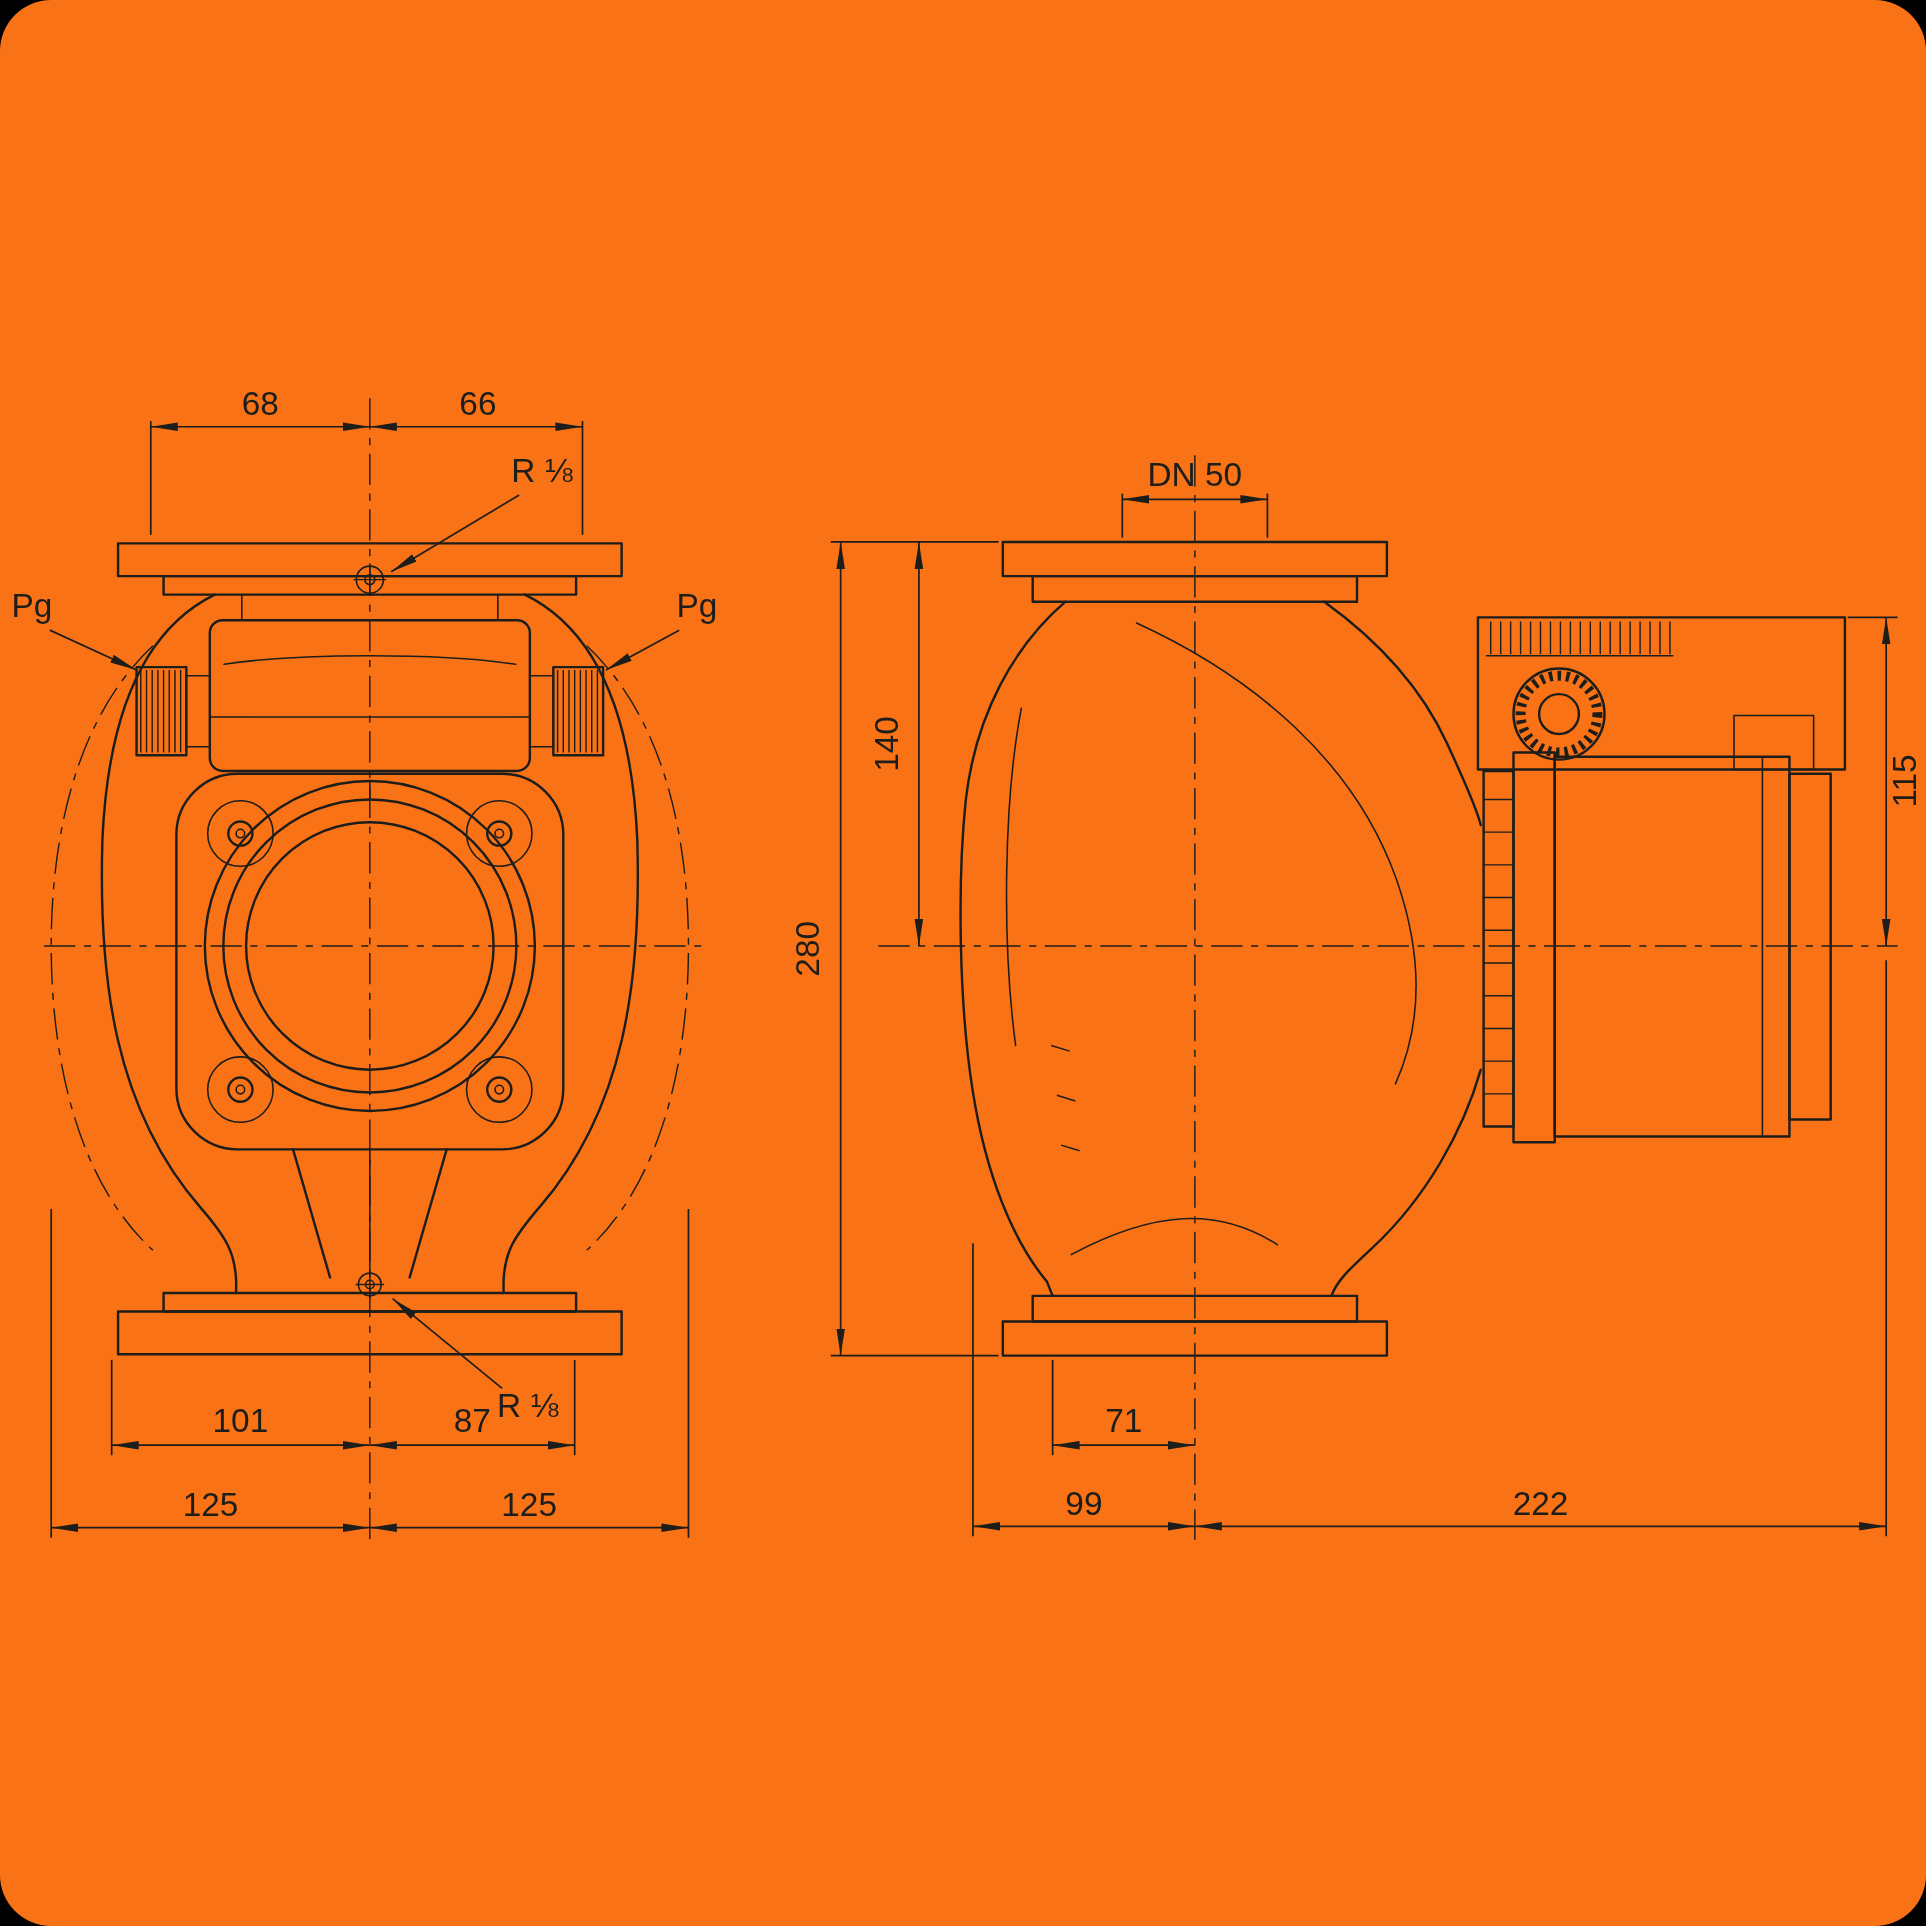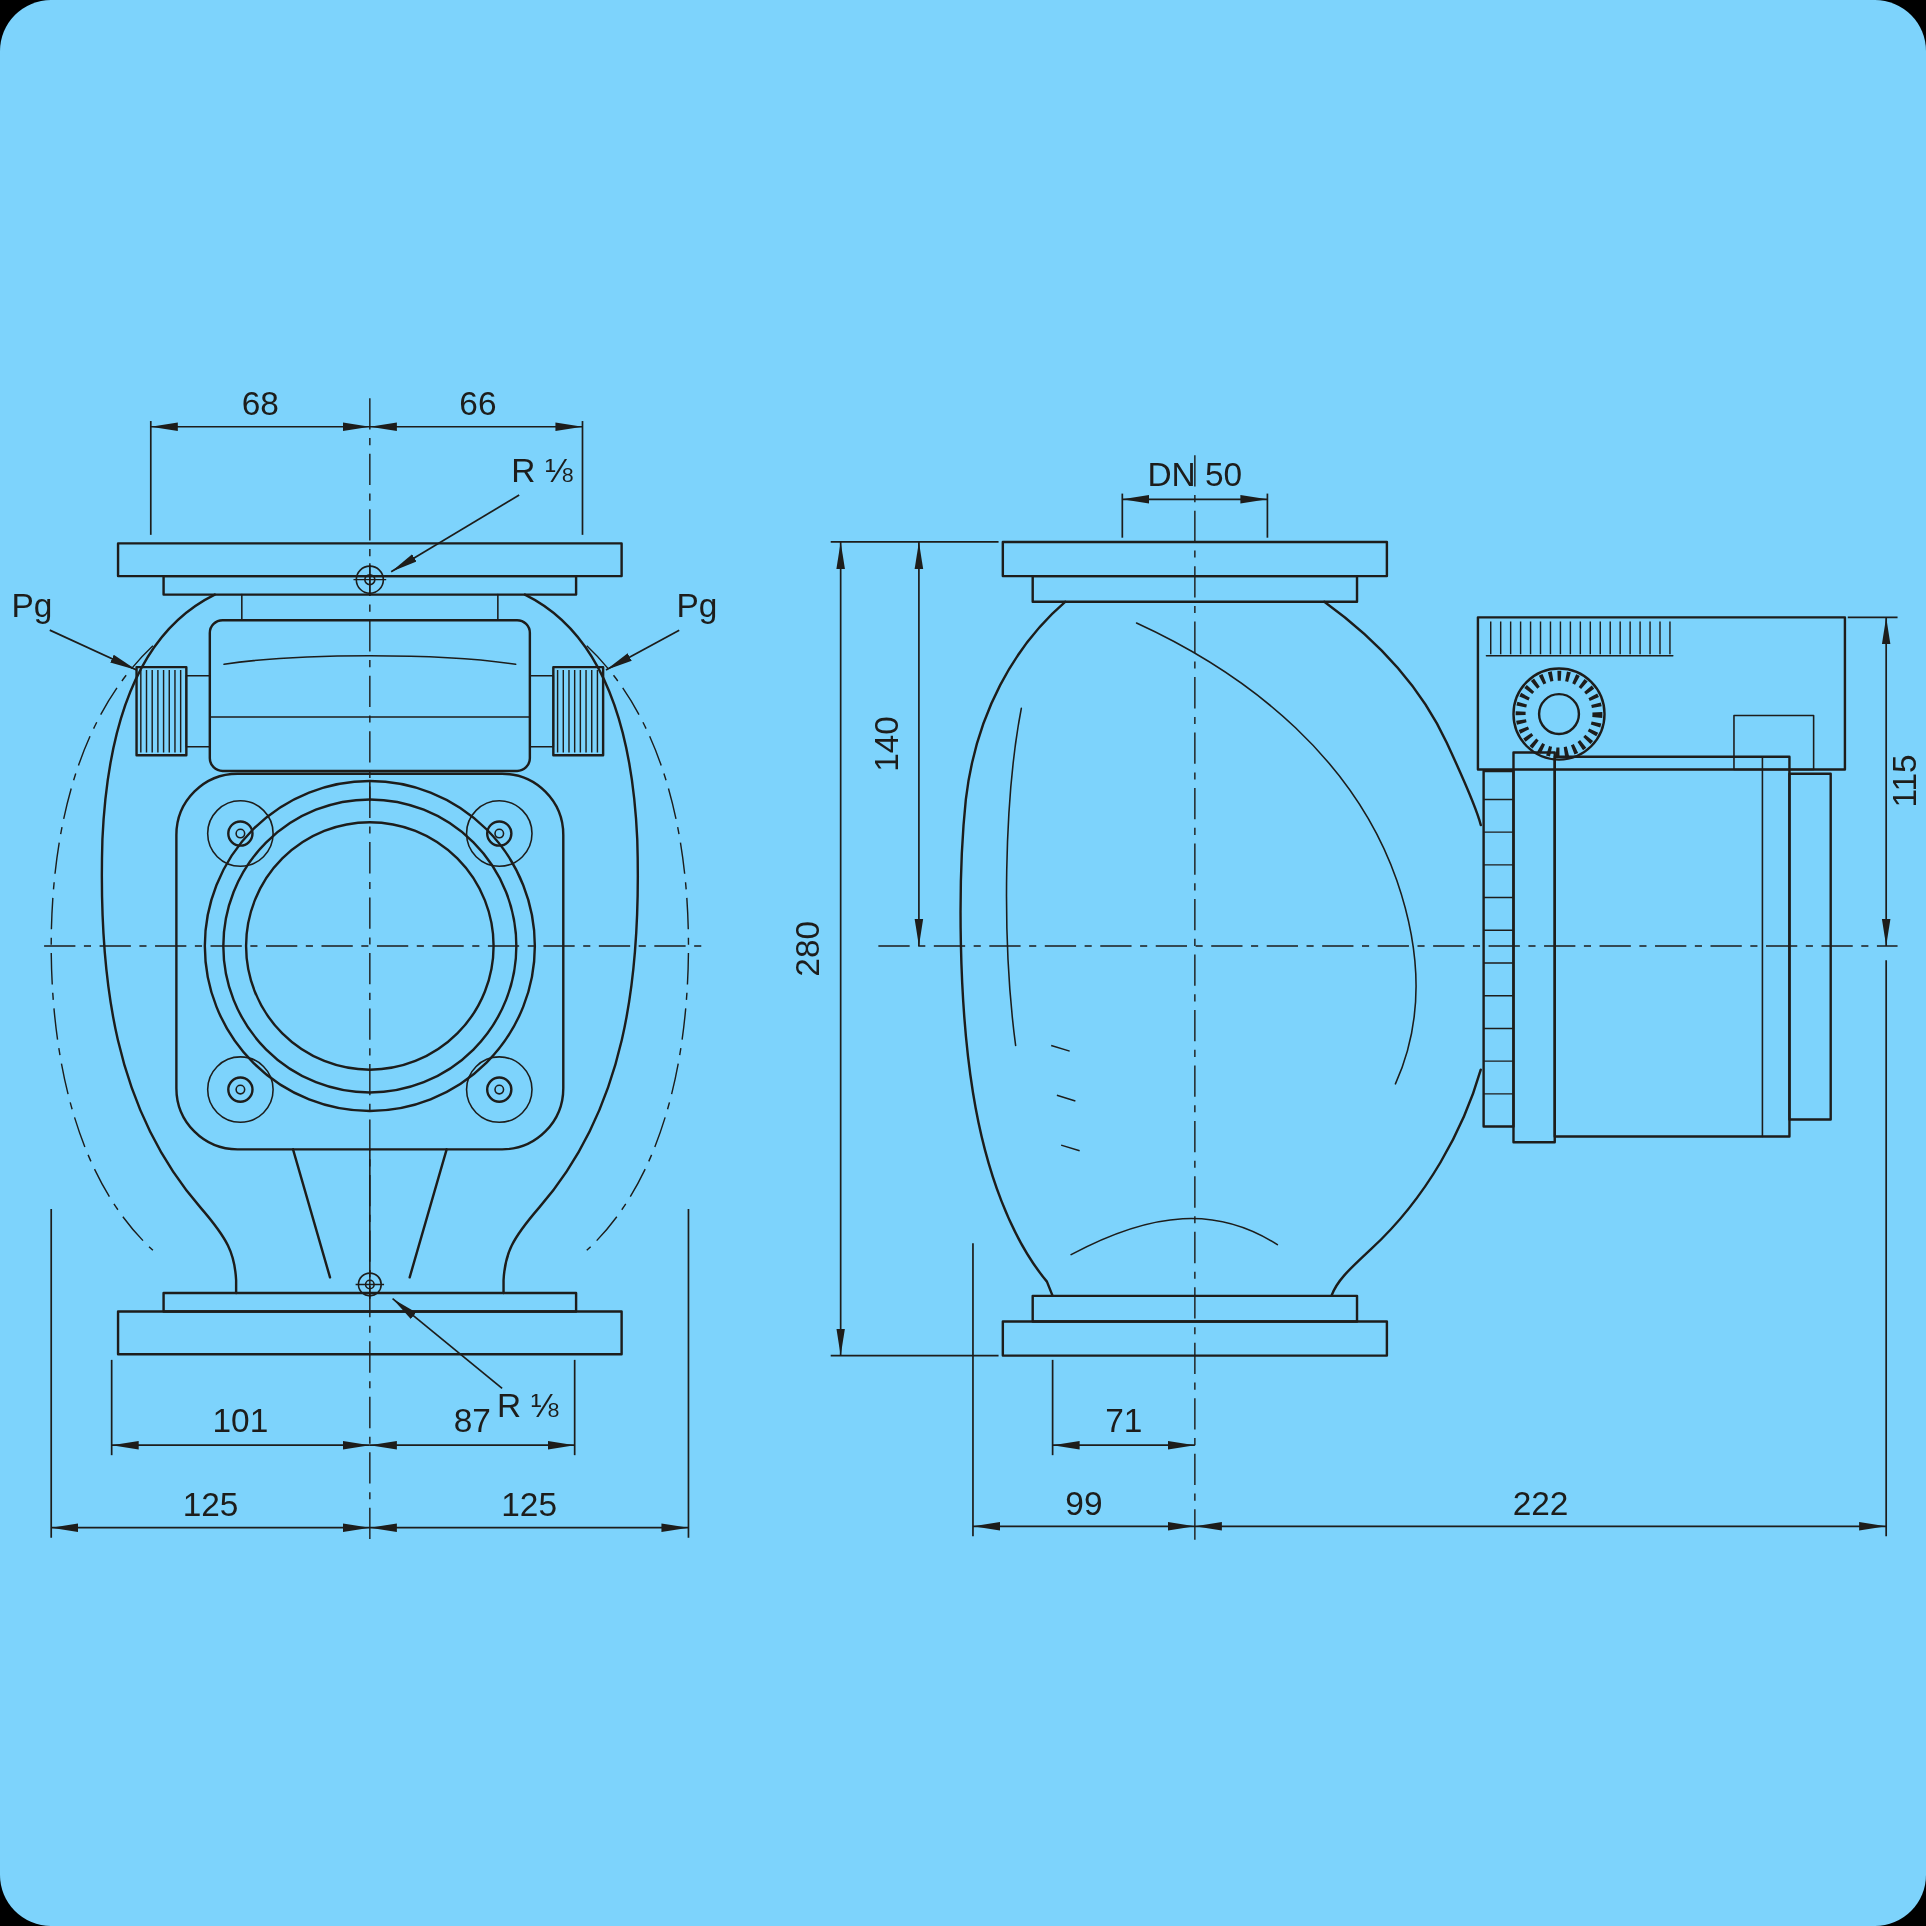--- a/index.html
+++ b/index.html
@@ -1,16 +1,16 @@
 <!DOCTYPE html>
 <html style="font-size:11.4px"><head>
 <meta charset="utf-8">
 <style>
   html,body{margin:0;padding:0;background:#000;}
-  .page{width:1926px;height:1926px;background:#7dd3fc;border-radius:51px;overflow:hidden;position:relative;}
+  .page{width:1926px;height:1926px;background:#f97316;border-radius:51px;overflow:hidden;position:relative;}
   svg{display:block;width:1926px;height:1926px;}
   .ln{fill:none;stroke:#1d1d1b;stroke-width:3.4;stroke-linecap:round;stroke-linejoin:round;}
   .ln2{fill:none;stroke:#1d1d1b;stroke-width:2.2;stroke-linecap:round;stroke-linejoin:round;}
   .dim{fill:none;stroke:#1d1d1b;stroke-width:2.4;}
   .cl{fill:none;stroke:#1d1d1b;stroke-width:2;stroke-dasharray:44 12 10 12;}
   .hatch{fill:none;stroke:#1d1d1b;stroke-width:2;}
   .t{font-family:"Liberation Sans","DejaVu Sans",sans-serif;font-size:47px;fill:#1d1d1b;}
 </style>
 </head>
 <body>

